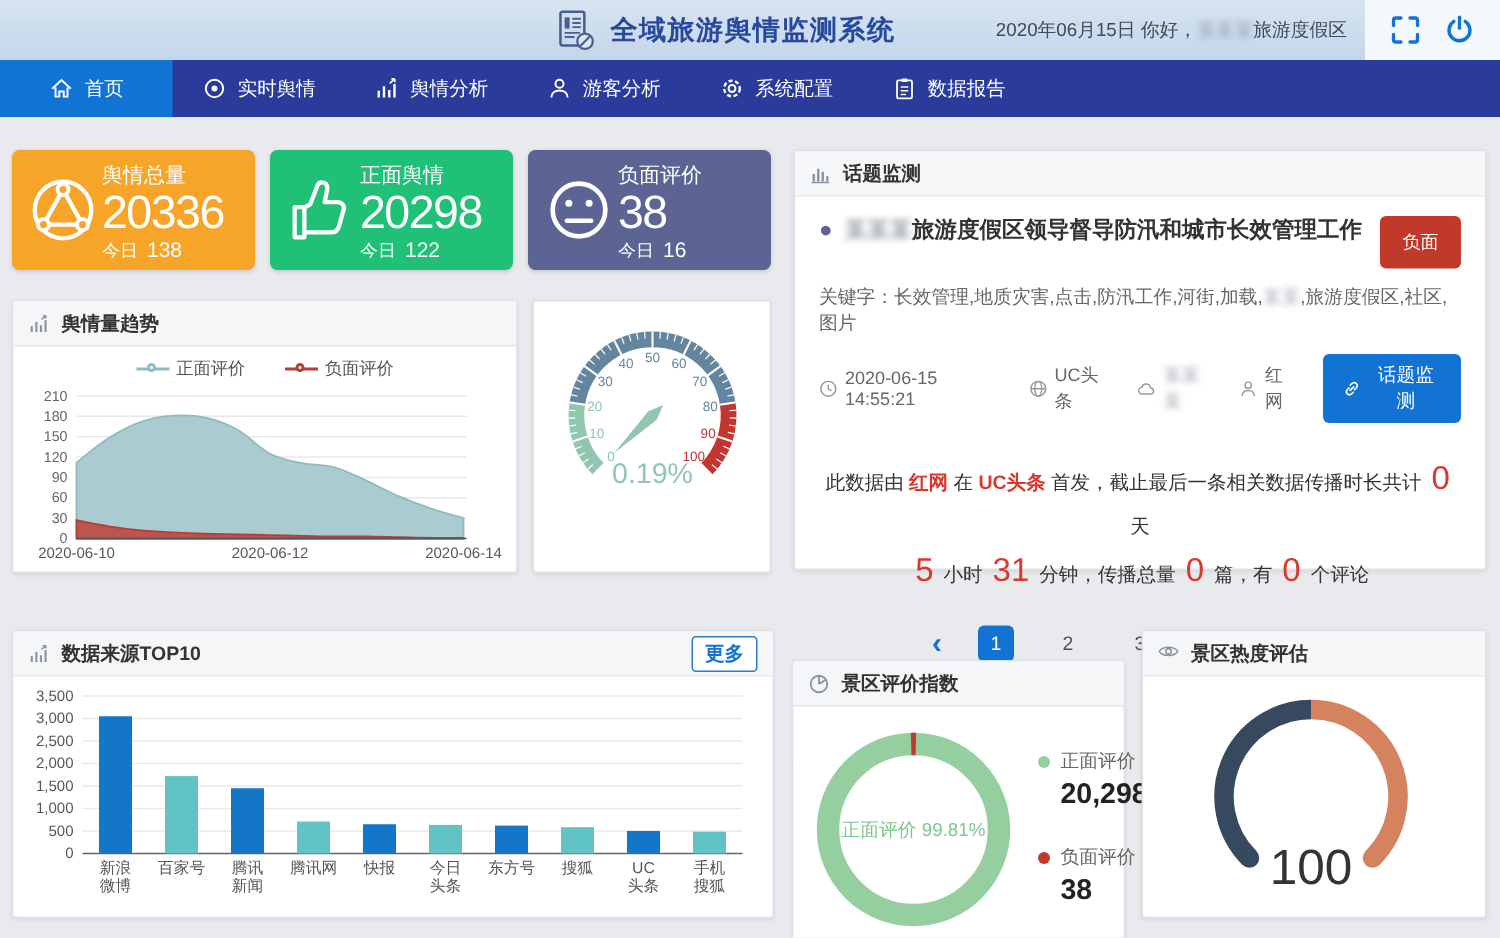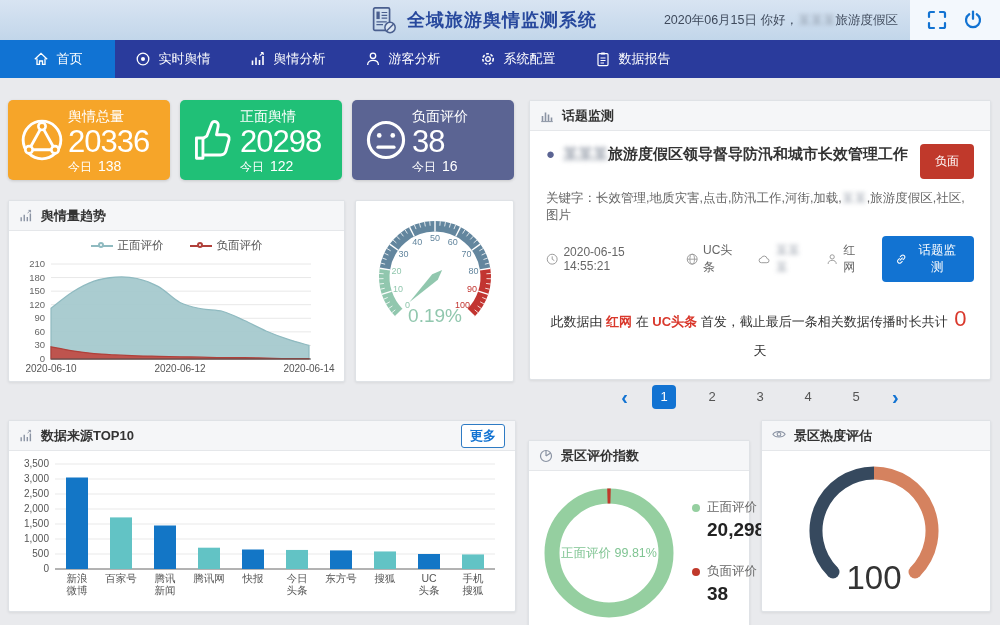--- a/index.html
+++ b/index.html
@@ -414,20 +414,21 @@
         <span class="micon">
             <svg viewBox="0 0 14 14">
               <path d="M5.8 8.2 L8.4 5.6 M5 6.3 L3.4 7.9 a2.3 2.3 0 0 0 3.2 3.2 L8.2 9.6 M9.1 7.6 L10.7 6 a2.3 2.3 0 0 0 -3.2 -3.2 L5.9 4.3" fill="none" stroke="currentColor" stroke-width="1.2" stroke-linecap="round"></path>
             </svg>
           </span>
         <span>话题监测</span>
       </button>
     </div>
     <div class="topic-summary">
       <div id="summary-line1"><span class="">此数据由 </span><span class="red">红网</span><span class=""> 在 </span><span class="red">UC头条</span><span class=""> 首发，截止最后一条相关数据传播时长共计 </span><span class="bignum">0</span><span class=""> 天</span></div>
+      <div id="summary-line2"><span class="bignum">5</span><span class=""> 小时 </span><span class="bignum">31</span><span class=""> 分钟，传播总量 </span><span class="bignum">0</span><span class=""> 篇，有 </span><span class="bignum">0</span><span class=""> 个评论</span></div>
     </div>
     <div class="pager" id="pager">
         <span class="arrow">‹</span>
         <span class="pg active">1</span>
         <span class="pg">2</span>
         <span class="pg">3</span>
         <span class="pg">4</span>
         <span class="pg">5</span>
         <span class="arrow">›</span>
       </div>

